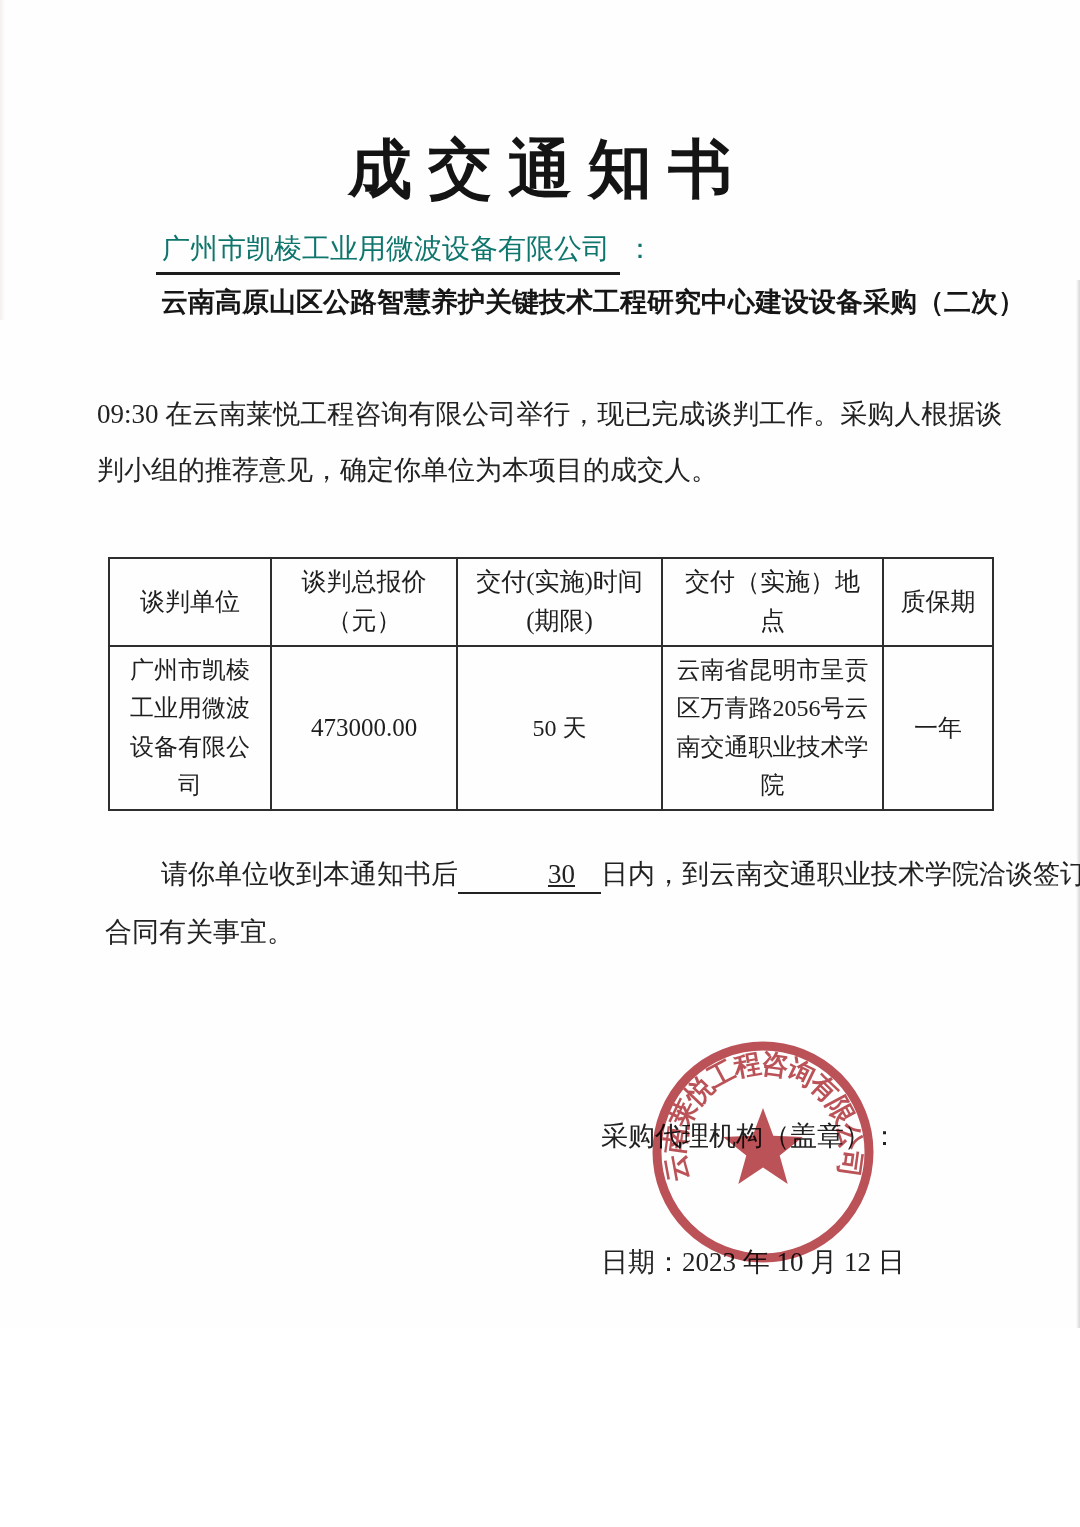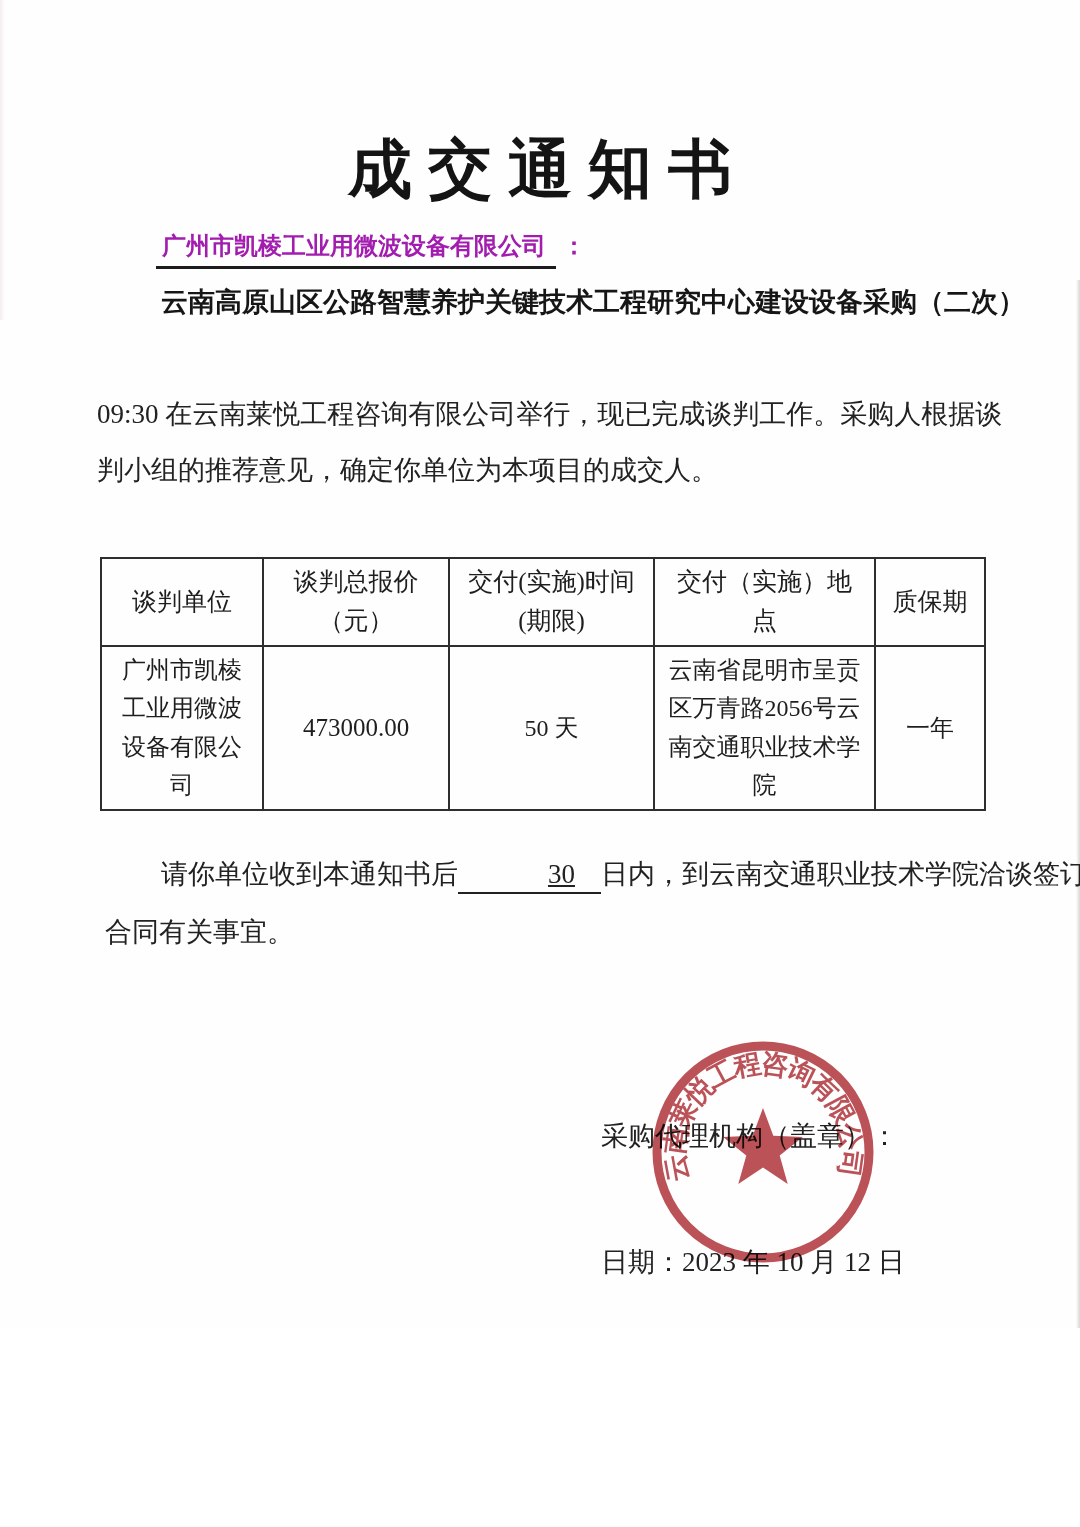--- a/index.html
+++ b/index.html
@@ -20,35 +20,35 @@
     background:linear-gradient(to right,#f3efee,rgba(255,255,255,0));
   }
   .doc-title{
     position:absolute;top:126px;left:0;width:100%;
     text-align:center;
     font-size:64px;font-weight:bold;letter-spacing:16px;text-indent:16px;
     color:#141414;
   }
   .addressee{
     position:absolute;left:156px;top:230px;
-    font-size:24px;font-weight:bold;white-space:nowrap;color:#a21caf;
+    font-size:28px;font-weight:normal;white-space:nowrap;color:#0f766e;
   }
   .addressee .name{
     border-bottom:3px solid #1c1c1c;
     padding:0 10px 4px 6px;
     display:inline-block;
   }
   .addressee .colon{margin-left:6px;}
   .bline{
     position:absolute;left:97px;
     font-size:27px;white-space:nowrap;color:#222;
   }
   .bold{font-weight:bold;color:#161616;}
   .award-table{
-    position:absolute;left:100px;top:557px;
+    position:absolute;left:108px;top:557px;
     border-collapse:collapse;table-layout:fixed;width:884px;
     color:#1e1e1e;
   }
   .award-table th,.award-table td{
     border:2px solid #2e2e2e;
     text-align:center;vertical-align:middle;
     font-weight:normal;
     padding:4px 12px;
     box-sizing:border-box;
   }

